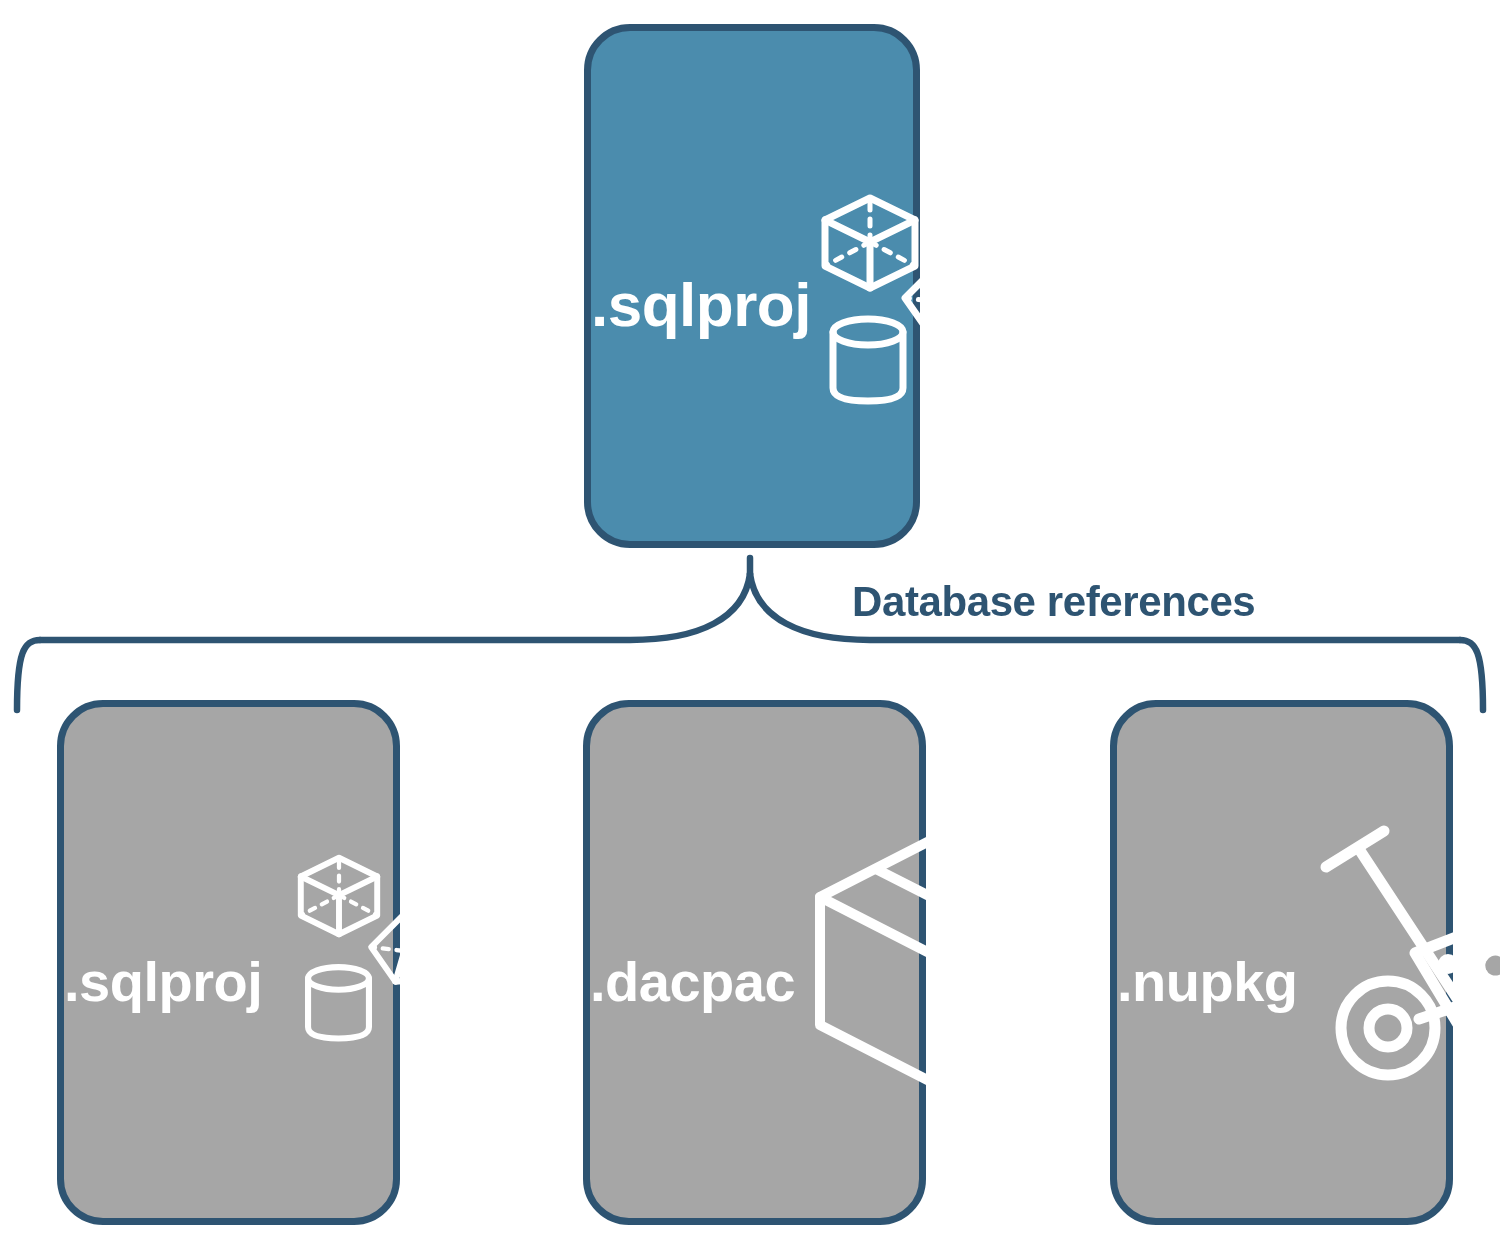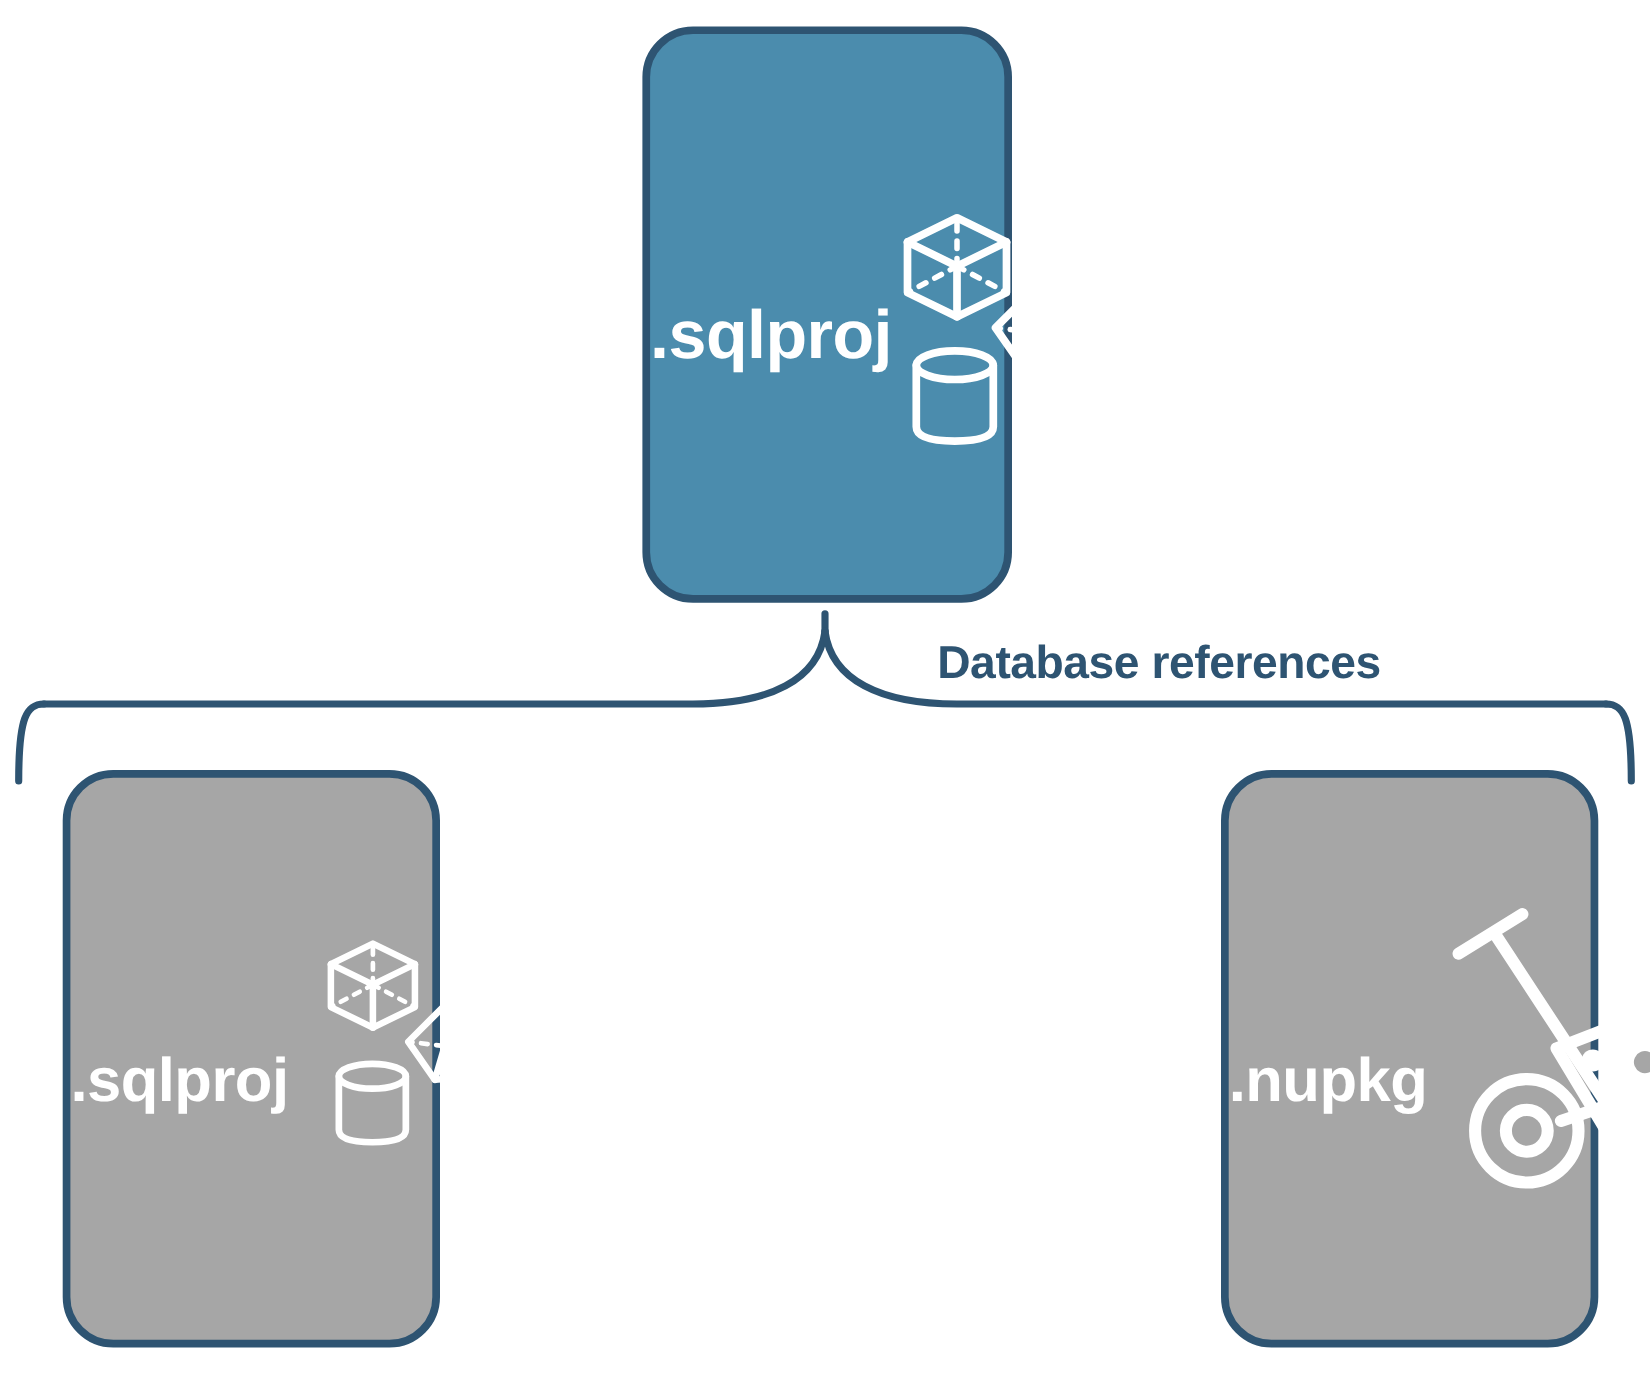--- a/index.html
+++ b/index.html
@@ -219,20 +219,41 @@
         <g fill="none" stroke="#ffffff" stroke-width="7" stroke-linejoin="round" stroke-linecap="round">
           <ellipse cx="43" cy="20" rx="35" ry="13"></ellipse>
           <path d="M8 20 V76 q0 13 35 13 t35 -13 V20"></path>
         </g>
         <path fill="none" stroke="#ffffff" stroke-width="5" stroke-linecap="round" stroke-dasharray="7 9" d="M8 76 q0 13 35 13 t35 -13"></path>
       </svg>
 
     </div>
   </div>
 
+  <div class="card card-leaf" id="card-dacpac">
+    <div class="card-title">.dacpac</div>
+
+    <div class="icon-stage">
+      <svg class="icon-svg" style="left:17px; top:22px;" width="266" height="272" viewBox="0 0 266 272">
+        <g fill="none" stroke="#ffffff" stroke-width="10" stroke-linejoin="round" stroke-linecap="round">
+
+          <path d="M133 8 L258 72 L258 200 L133 264 L8 200 L8 72 Z"></path>
+
+          <path d="M8 72 L133 136 L258 72"></path>
+          <path d="M133 136 L133 264"></path>
+          <path d="M64 44 L190 108"></path>
+          <path d="M133 136 L196 104"></path>
+
+          <path d="M190 108 L196 104"></path>
+
+          <path d="M168 168 L204 150 L204 176 L168 194 Z"></path>
+        </g>
+      </svg>
+    </div>
+  </div>
 
   <div class="card card-leaf" id="card-nupkg">
     <div class="card-title">.nupkg</div>
 
     <div class="icon-stage">
       <svg class="icon-svg" style="left:14px; top:22px;" width="272" height="262" viewBox="0 0 272 262">
         <g fill="none" stroke="#ffffff" stroke-width="11" stroke-linejoin="round" stroke-linecap="round">
 
           <path d="M14 42 L72 6"></path>
 

